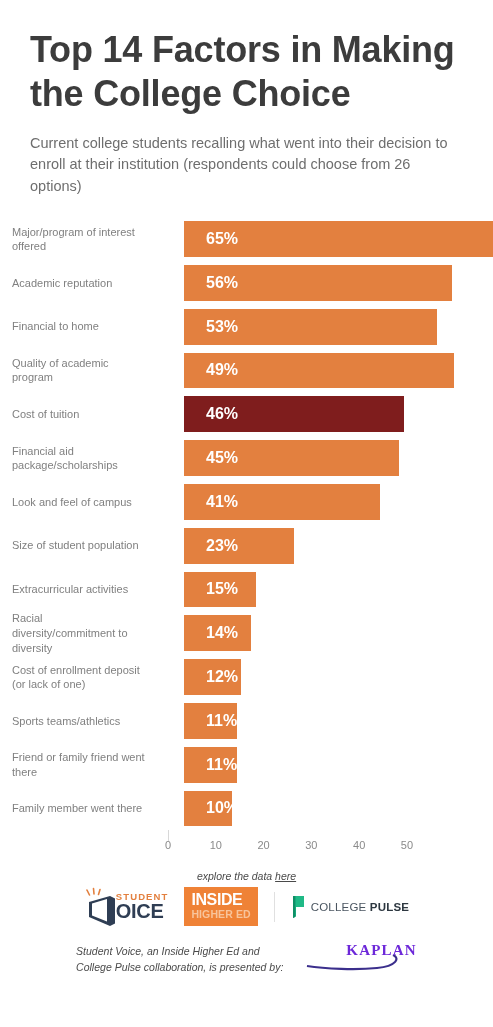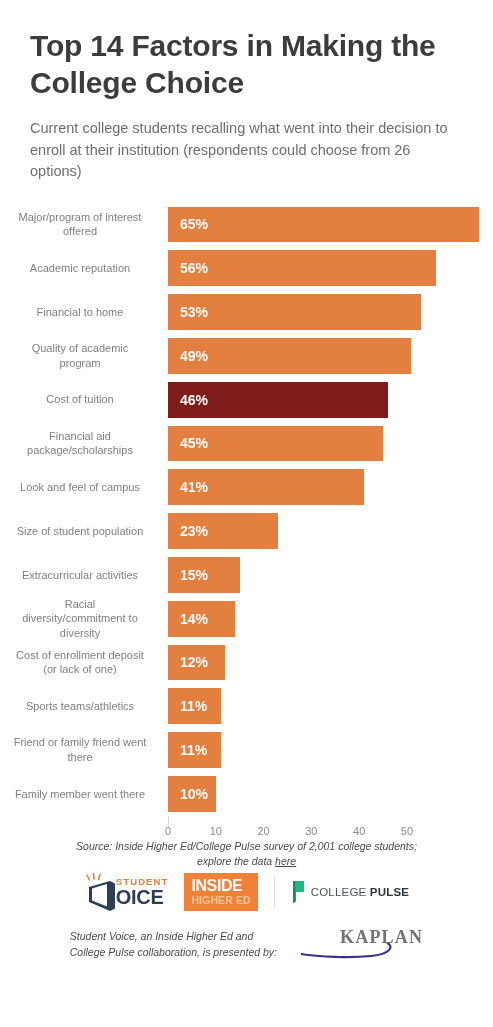--- a/index.html
+++ b/index.html
@@ -13,21 +13,21 @@
   .page {
     position: relative;
     width: 493px;
     height: 1027px;
     background: #ffffff;
   }
 
   
   .header { padding: 28px 30px 0 30px; }
   .title {
-    font-size: 30px;
+    font-size: 36px;
     font-weight: bold;
     line-height: 1.22;
     color: #3c3c3c;
     letter-spacing: -0.2px;
   }
   .subtitle {
     margin-top: 17px;
     font-size: 14.5px;
     line-height: 1.48;
     color: #6e6e6e;
@@ -44,47 +44,48 @@
     position: relative;
     height: 613px;
   }
   .row {
     position: relative;
     display: flex;
     align-items: center;
     height: 43.8px;
   }
   .row-label {
-    width: 168px;
+    width: 184px;
     padding-right: 8px;
-    text-align: center;
+    text-align: left;
     font-size: 11px;
     line-height: 1.32;
     color: #808080;
     white-space: pre-line;
+    padding-left: 12px;
   }
   .bar-wrap {
     position: relative;
     flex: 1;
     height: 100%;
   }
   .bar {
     position: absolute;
     top: 4px;
     bottom: 4px;
     left: 0;
     background: #e3803f;
     display: flex;
     align-items: center;
   }
   .bar-value {
     color: #ffffff;
-    font-size: 14px;
-    font-weight: bold;
-    padding-left: 12px;
+    font-size: 16px;
+    font-weight: bold;
+    padding-left: 22px;
     white-space: nowrap;
   }
 
   
   .axis {
     position: absolute;
     left: 168px;
     right: 0;
     top: 613px;
     height: 26px;
@@ -196,24 +197,24 @@
     font-size: 10.5px;
     font-style: italic;
     line-height: 1.55;
     color: #4a4a4a;
     text-align: left;
     white-space: pre-line;
   }
   .kaplan-wrap { position: relative; }
   .kaplan-text {
     font-family: "Liberation Serif", serif;
-    font-size: 18px;
+    font-size: 15px;
     font-weight: bold;
     letter-spacing: 1.2px;
-    color: #737373;
+    color: #6d28d9;
     line-height: 1;
     margin-left: 41px;
   }
 </style>
 </head>
 <body>
 
 <div class="page">
 
   <div class="header">
@@ -245,21 +246,21 @@
           <div class="bar-wrap">
             <div class="bar" style="width: 253.309px; background: rgb(227, 128, 63);">
               <span class="bar-value">53%</span>
             </div>
           </div>
         </div>
         <div class="row">
           <div class="row-label">Quality of academic
 program</div>
           <div class="bar-wrap">
-            <div class="bar" style="width: 243px; background: rgb(227, 128, 63);">
+            <div class="bar" style="width: 270px; background: rgb(227, 128, 63);">
               <span class="bar-value">49%</span>
             </div>
           </div>
         </div>
         <div class="row">
           <div class="row-label">Cost of tuition</div>
           <div class="bar-wrap">
             <div class="bar" style="width: 219.853px; background: #7f1d1d;">
               <span class="bar-value">46%</span>
             </div>
@@ -349,21 +350,21 @@
         <div class="tick" style="left: 47.7941px;">10</div>
         <div class="tick" style="left: 95.5882px;">20</div>
         <div class="tick" style="left: 143.382px;">30</div>
         <div class="tick" style="left: 191.176px;">40</div>
         <div class="tick" style="left: 238.971px;">50</div>
         <div class="tick" style="left: 289px; margin-left: 44px;">60</div>
       </div>
   </div>
 
   <div class="source">
-    <span>Source: Inside Higher Ed/College Pulse survey of 2,001 college students;</span><br>
+    <br>
     <span>explore the data </span><a href="#">here</a>
   </div>
 
   <div class="logos">
 
     <div class="logo-sv">
       <svg width="36" height="40" viewBox="0 0 36 40">
         <g stroke="#e3803f" stroke-width="1.6" stroke-linecap="round">
           <line x1="3" y1="3" x2="5.5" y2="8"></line>
           <line x1="9.5" y1="1.5" x2="10" y2="7"></line>

